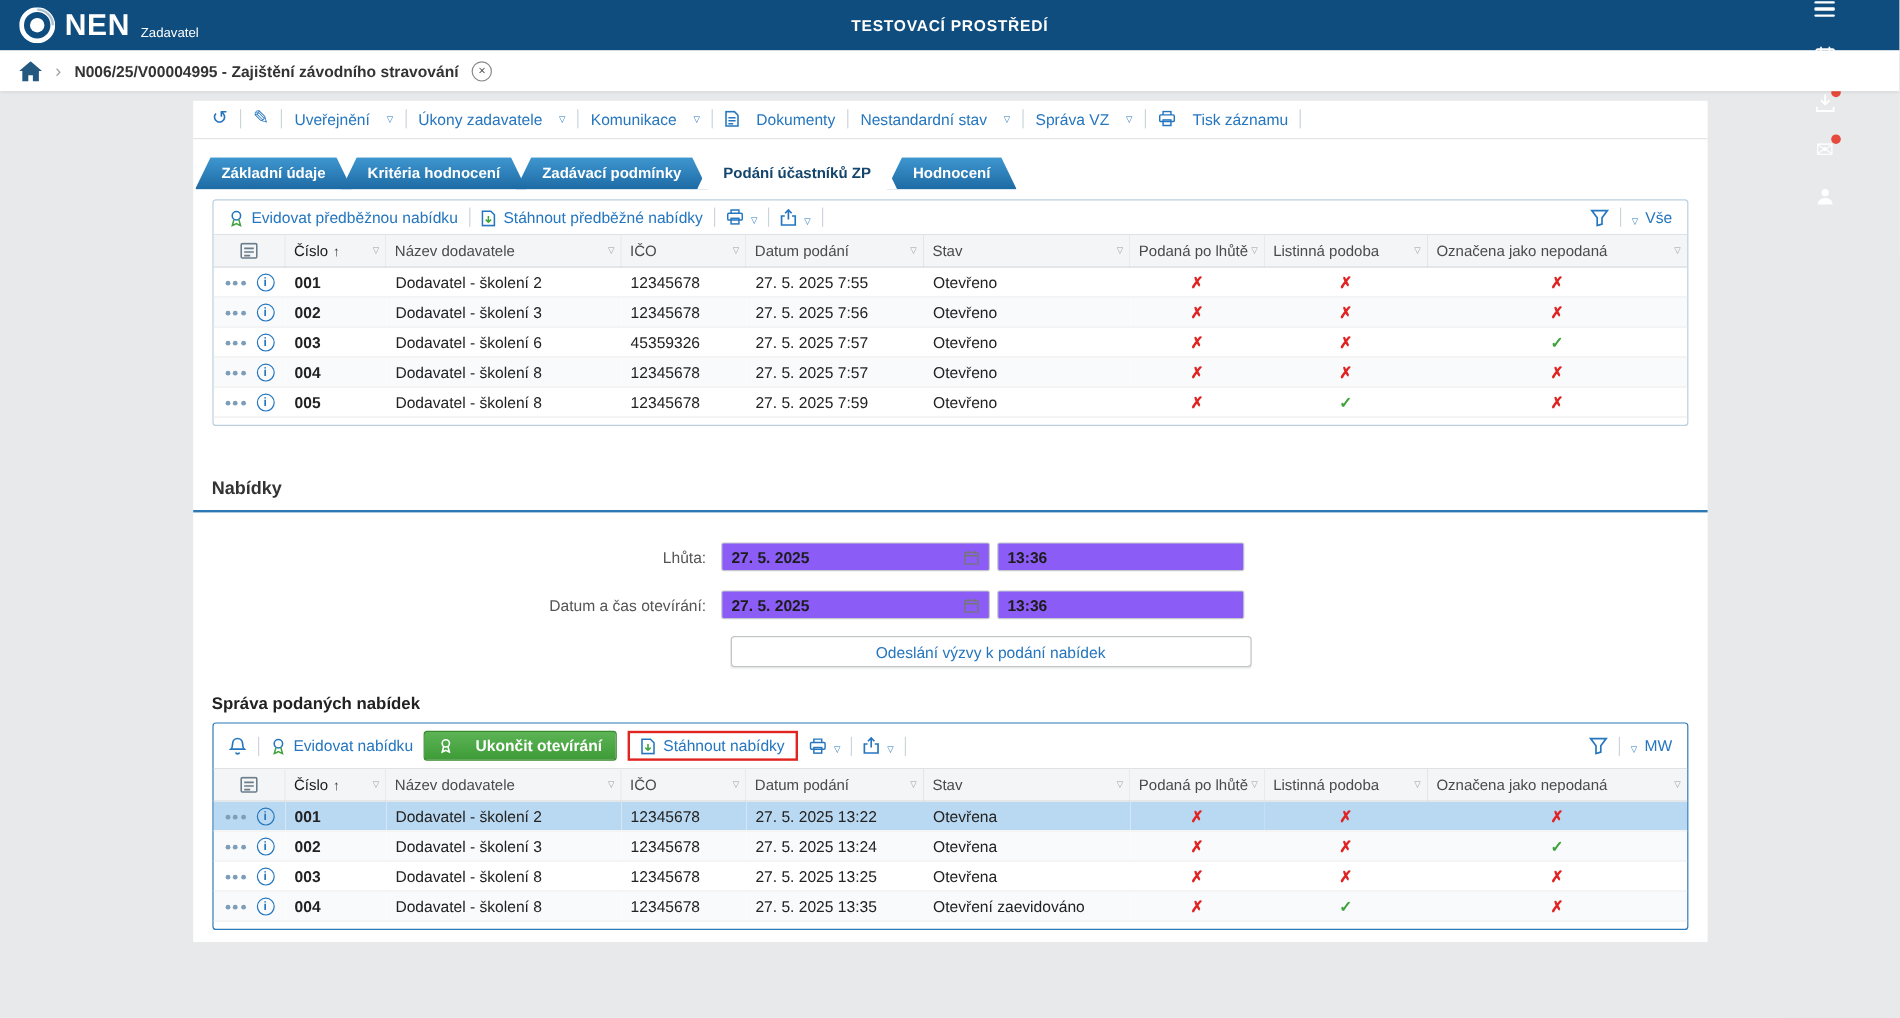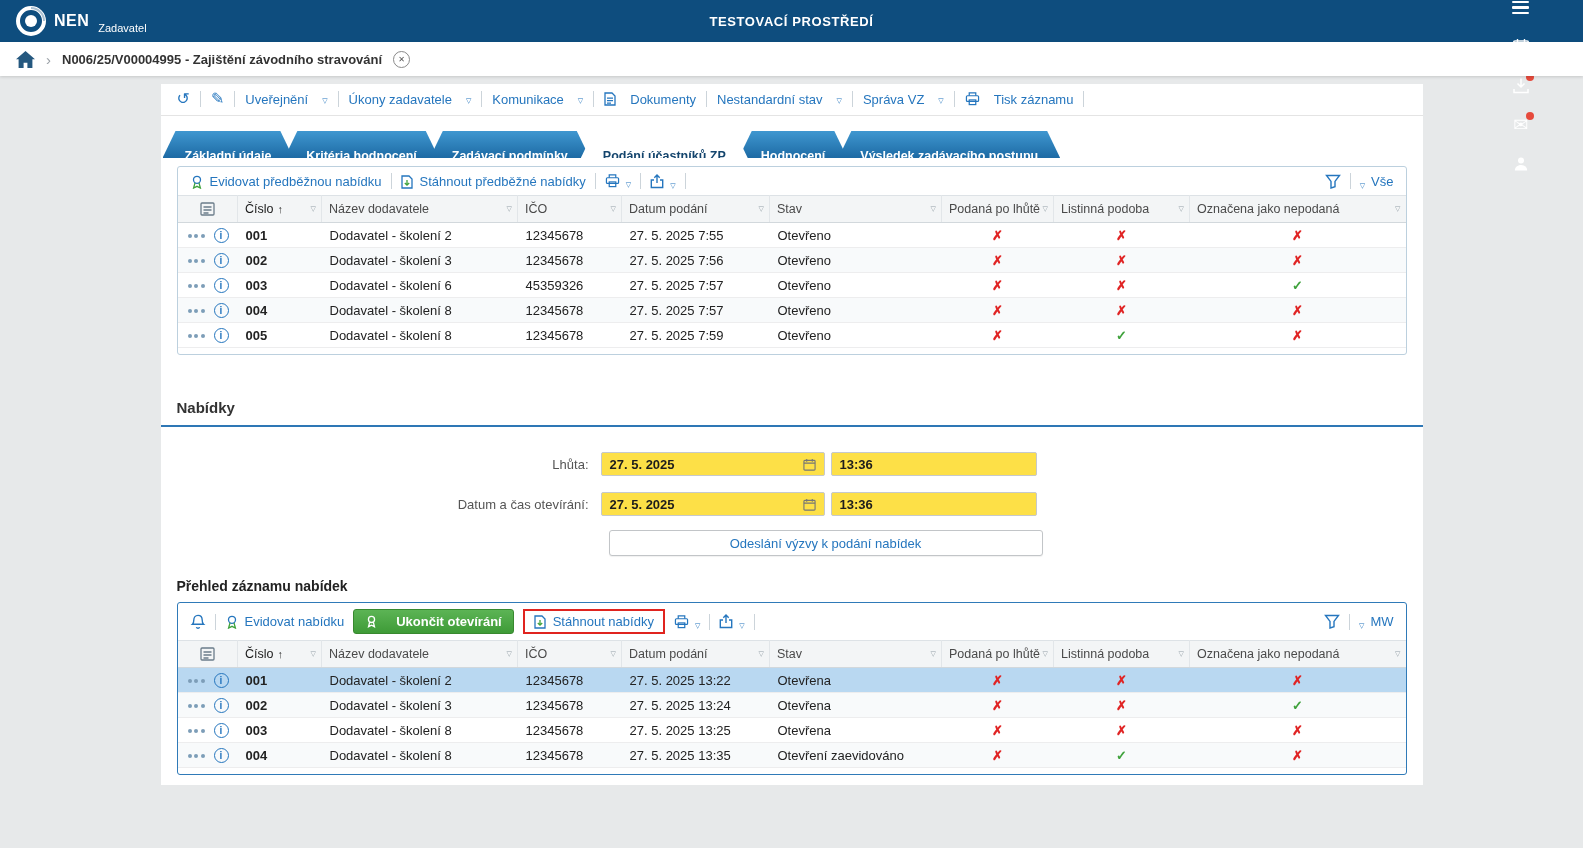--- a/index.html
+++ b/index.html
@@ -2,21 +2,21 @@
 <html><head>
 <meta charset="utf-8">
 <style>
   * { box-sizing: border-box; margin: 0; padding: 0; }
   html,body { width:1583px; height:848px; overflow:hidden; background:#e7e9ea;
     font-family:"Liberation Sans", sans-serif; font-size:13px; color:#222; }
 
   
   .topbar{height:42px;background:#0e4d7e;display:flex;align-items:center;padding:0 16px;color:#fff;position:relative;}
   .brand{display:flex;align-items:flex-start;gap:8px;z-index:2;}
-  .brand-name{font-size:16px;font-weight:bold;letter-spacing:.5px;line-height:30px;}
+  .brand-name{font-size:25px;font-weight:bold;letter-spacing:.5px;line-height:30px;}
   .brand-sub{font-size:11px;align-self:flex-end;margin-left:1px;padding-bottom:2px;}
   .env-title{position:absolute;left:0;right:0;text-align:center;font-size:13px;font-weight:bold;letter-spacing:.6px;}
   .topbar-right{margin-left:auto;display:flex;align-items:center;gap:13px;z-index:2;flex-direction:column;}
   .tb-time{display:flex;align-items:center;gap:6px;font-size:13.5px;}
   .tb-create{display:flex;align-items:center;gap:7px;font-size:14.5px;font-weight:bold;cursor:pointer;}
   .tb-sep{width:1px;height:22px;background:rgba(255,255,255,.4);}
   .tb-icon{position:relative;display:flex;align-items:center;justify-content:center;width:26px;height:26px;cursor:pointer;}
   .badge{position:absolute;top:0;right:0;width:8px;height:8px;border-radius:50%;background:#e64a3c;}
   .burger{display:flex;flex-direction:column;gap:3px;}
   .burger i{display:block;width:17px;height:2.5px;background:#fff;border-radius:1px;}
@@ -31,21 +31,21 @@
   
   .content{width:1262px;margin:8px auto 0;background:#fff;padding-bottom:10px;}
 
   .record-toolbar{display:flex;align-items:center;gap:10px;padding:7px 16px 8px;border-bottom:1px solid #e4e4e4;color:#2576be;}
   .rt-glyph{font-size:16px;line-height:1;color:#2576be;cursor:pointer;}
   .rt-sep{width:1px;height:16px;background:#ccd4da;}
   .rt-item{display:flex;align-items:center;gap:14px;color:#2576be;cursor:pointer;white-space:nowrap;}
   .dd{font-size:7px;line-height:1;color:#2576be;margin-top:2px;}
 
   .tabs{display:flex;padding:15px 2px 0;}
-  .tab{position:relative;z-index:1;height:27px;line-height:27px;padding:12px 22px;margin-right:-9px;font-size:12.5px;font-weight:bold;color:#fff;cursor:pointer;white-space:nowrap;
+  .tab{position:relative;z-index:1;height:27px;line-height:27px;padding:0 22px;margin-right:-9px;font-size:12.5px;font-weight:bold;color:#fff;cursor:pointer;white-space:nowrap;
        background:linear-gradient(#3f97d0,#1d6aa4);clip-path:polygon(13px 0,calc(100% - 13px) 0,100% 100%,0 100%);}
   .tab.active{background:#fff;color:#14456d;z-index:2;}
 
   .panel{margin:8px 16px 0;border:1px solid #bcd0de;border-radius:3px;padding-bottom:6px;}
   .panel.blue{border-color:#2f7ab8;}
   .panel-toolbar{display:flex;align-items:center;gap:9px;padding:6px 12px;color:#2576be;}
   .pt-link{display:flex;align-items:flex-end;gap:6px;color:#2576be;cursor:pointer;white-space:nowrap;}
   .pt-sep{width:1px;height:16px;background:#ccd4da;}
   .pt-right{margin-left:auto;display:flex;align-items:center;gap:9px;}
   .green-btn{display:flex;align-items:center;gap:18px;background:linear-gradient(#5cb455,#3e9b37);border:1px solid #38892f;border-radius:3px;color:#fff;font-weight:bold;font-size:13px;padding:4px 11px;cursor:pointer;}
@@ -71,21 +71,21 @@
   .dots{display:inline-flex;gap:2.5px;vertical-align:middle;cursor:pointer;}
   .dots i{width:4px;height:4px;border-radius:50%;background:#7d9db8;}
   .info{display:inline-flex;width:15px;height:15px;border:1.3px solid #2576be;border-radius:50%;color:#2576be;font-size:10px;font-weight:bold;align-items:center;justify-content:center;margin-left:9px;vertical-align:middle;cursor:pointer;}
 
   .section-title{font-size:15px;font-weight:bold;color:#333;padding:0 16px;margin-top:44px;}
   .section-underline{height:2px;background:#2e77b5;margin-top:9px;}
 
   .form-row{display:flex;align-items:center;margin-top:16px;}
   .form-row.first{margin-top:25px;}
   .form-label{width:440px;text-align:right;color:#555;padding-right:12px;white-space:nowrap;}
-  .field{display:flex;align-items:center;background:#fde047;border:1px solid #c6c9cc;border-radius:2px;height:24px;color:#1c1c1c;font-weight:bold;padding:0 8px;}
+  .field{display:flex;align-items:center;background:#8b5cf6;border:1px solid #c6c9cc;border-radius:2px;height:24px;color:#1c1c1c;font-weight:bold;padding:0 8px;}
   .field.date{width:224px;justify-content:space-between;}
   .field.time{width:206px;margin-left:6px;}
   .send-btn{margin:14px 0 0 448px;width:434px;height:26px;background:#fff;border:1px solid #c2c5c8;border-radius:3px;color:#2576be;font-size:13px;display:flex;align-items:center;justify-content:center;cursor:pointer;box-shadow:0 1px 1px rgba(0,0,0,.06);}
   .warning{color:#e00000;font-weight:bold;margin:17px 0 0 527px;}
   .subheading{font-size:14px;font-weight:bold;color:#222;padding:0 16px;margin-top:22px;}
 
   svg{display:block;}
 </style>
 </head>
 <body>
@@ -222,21 +222,20 @@
     </span>
     <span class="rt-sep"></span>
   </div>
 
   <div class="tabs">
     <div class="tab">Základní údaje</div>
     <div class="tab">Kritéria hodnocení</div>
     <div class="tab">Zadávací podmínky</div>
     <div class="tab active">Podání účastníků ZP</div>
     <div class="tab">Hodnocení</div>
-    <div class="tab">Výsledek zadávacího postupu</div>
   </div>
 
   <div class="panel">
     <div class="panel-toolbar">
       <span class="pt-link">
         <span>
           <svg width="14" height="14" viewBox="0 0 14 14" fill="none" stroke="#2576be" stroke-width="1.3">
               <circle cx="7" cy="4.8" r="3.5"></circle>
               <path d="M5 7.8L3.6 13l3.4-1.7L10.4 13 9 7.8" stroke="#3fa23c"></path>
             </svg>
@@ -429,21 +428,21 @@
           </svg>
       </span>
     </span>
     <span class="field time">
         <span>13:36</span>
       </span>
   </div>
 
   <div class="send-btn">Odeslání výzvy k podání nabídek</div>
 
-  <div class="subheading">Přehled záznamu nabídek</div>
+  <div class="subheading">Správa podaných nabídek</div>
 
   <div class="panel blue">
     <div class="panel-toolbar">
       <span>
         <svg width="16" height="16" viewBox="0 0 15 15" fill="none" stroke="#2576be" stroke-width="1.3">
             <path d="M7.5 1.3c2.4 0 3.9 1.8 3.9 4.2 0 3 1.3 4.1 1.3 4.1H2.3s1.3-1.1 1.3-4.1c0-2.4 1.5-4.2 3.9-4.2z"></path>
             <path d="M6 12.3a1.6 1.6 0 003 0"></path>
           </svg>
       </span>
       <span class="pt-sep"></span>

